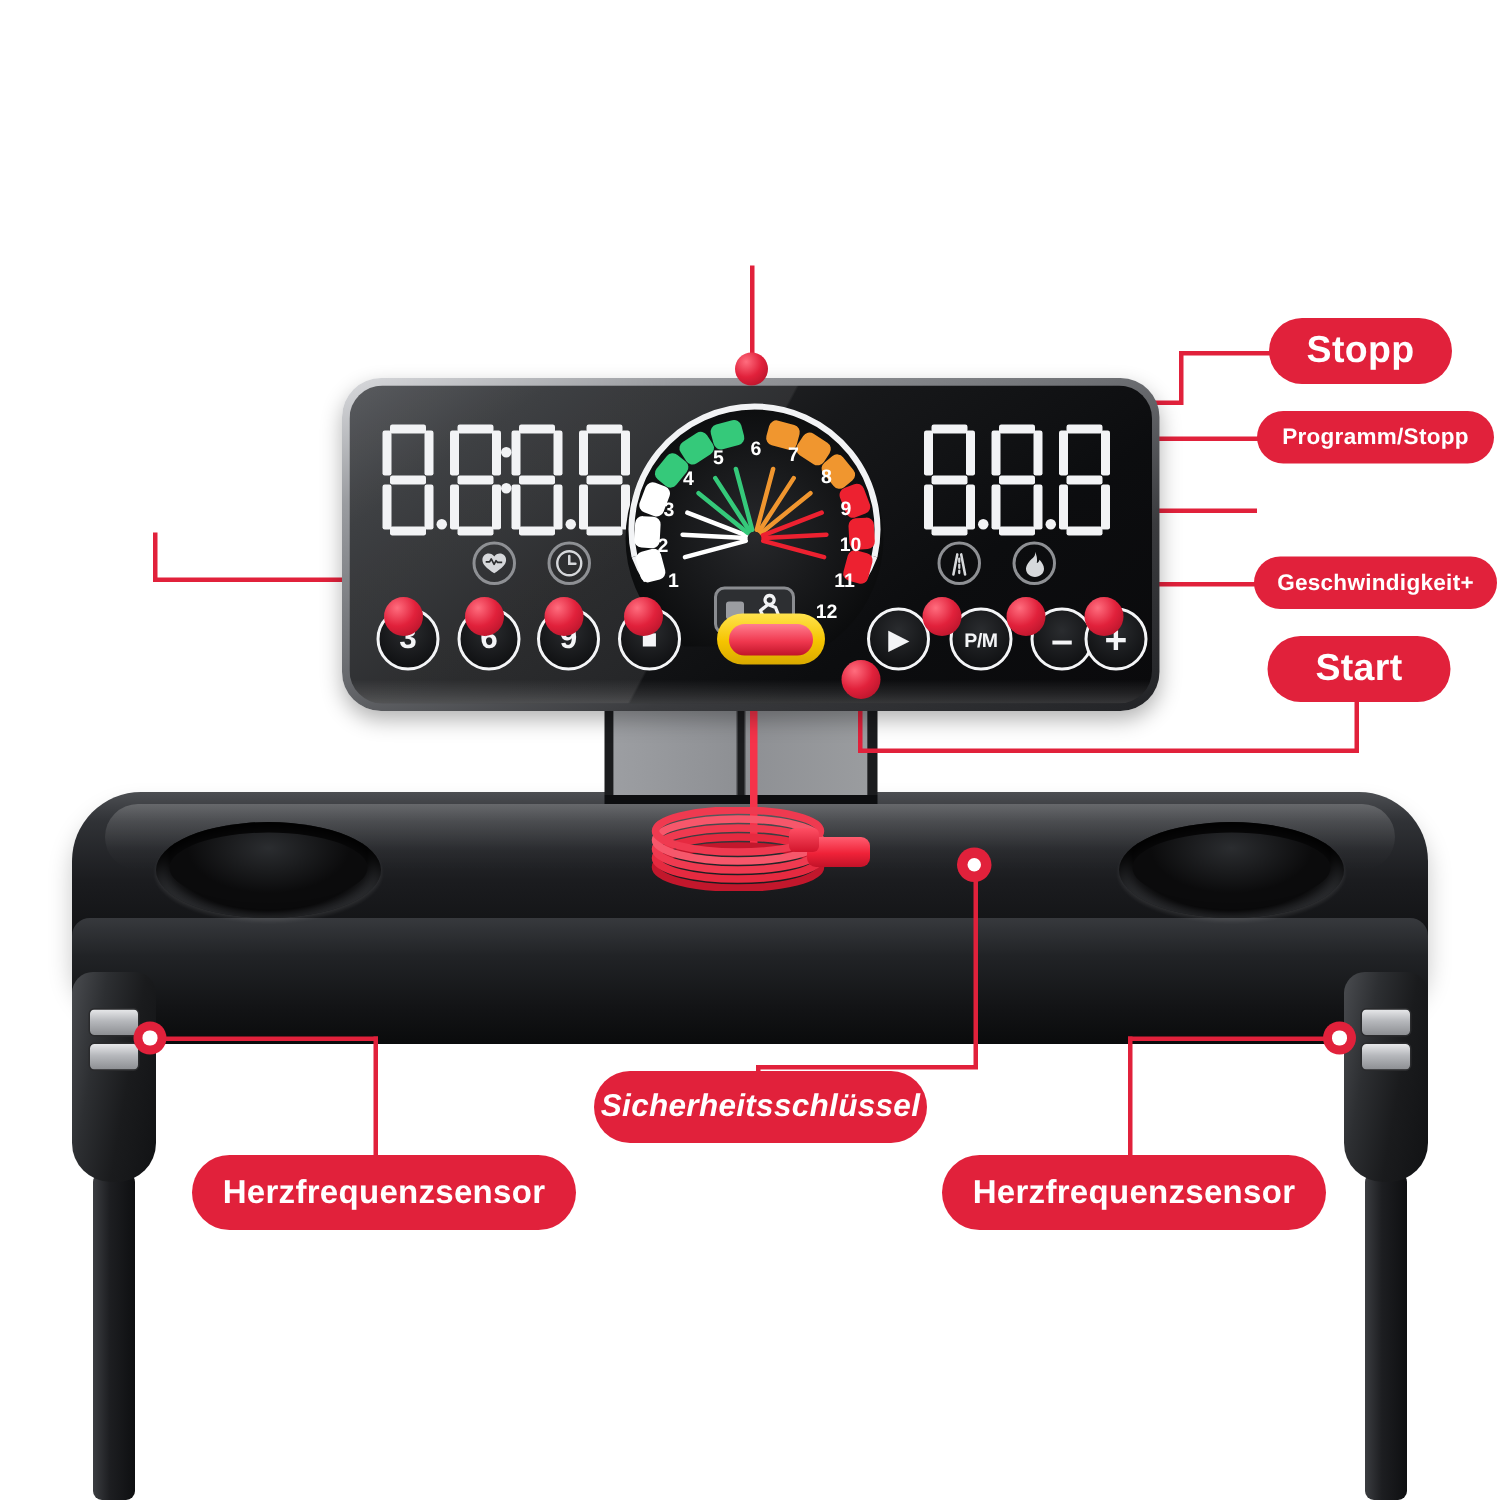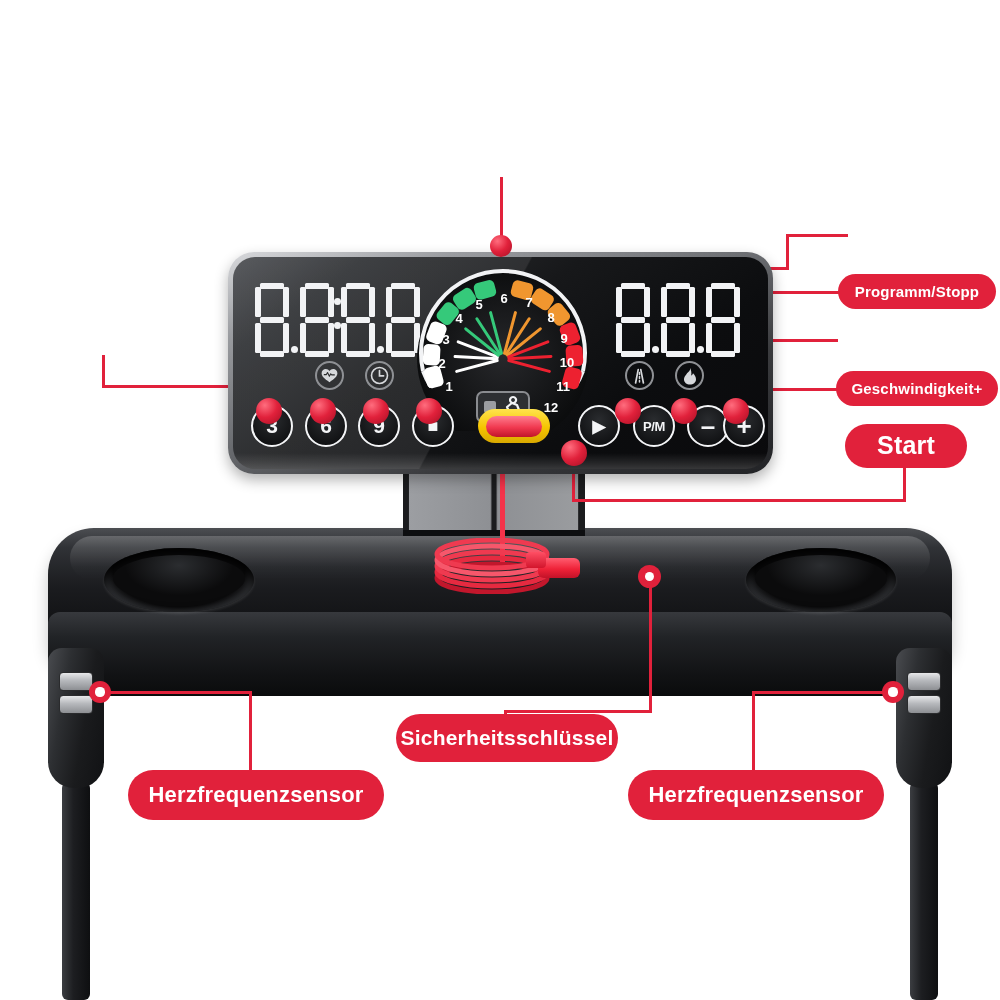--- a/index.html
+++ b/index.html
@@ -212,36 +212,39 @@
   <div class="ln lnh" style="left:504px; top:710px; width:148px;"></div>
   <div class="ln lnv" style="left:649px; top:576px; height:136px;"></div>
 
   <div class="ln lnh" style="left:100px; top:691px; width:152px;"></div>
   <div class="ln lnv" style="left:249px; top:691px; height:82px;"></div>
 
   <div class="ln lnh" style="left:752px; top:691px; width:145px;"></div>
   <div class="ln lnv" style="left:752px; top:691px; height:82px;"></div>
 
 
+  <div class="pill" style="left:846px; top:212px; width:122px; height:44px; font-size:25px;">
+    <span>Stopp</span>
+  </div>
 
   <div class="pill" style="left:838px; top:274px; width:158px; height:35px; font-size:15px;">
     <span>Programm/Stopp</span>
   </div>
 
 
   <div class="pill" style="left:836px; top:371px; width:162px; height:35px; font-size:15px;">
     <span>Geschwindigkeit+</span>
   </div>
 
   <div class="pill" style="left:845px; top:424px; width:122px; height:44px; font-size:25px;">
     <span>Start</span>
   </div>
 
 
-  <div class="pill" style="left:396px; top:714px; width:222px; height:48px; font-size:21px;">
+  <div class="pill" style="left:396px; top:714px; width:222px; height:48px; font-size:21px;font-style:italic;">
     <span>Sicherheitsschlüssel</span>
   </div>
 
   <div class="pill" style="left:128px; top:770px; width:256px; height:50px; font-size:22px;">
     <span>Herzfrequenzsensor</span>
   </div>
 
   <div class="pill" style="left:628px; top:770px; width:256px; height:50px; font-size:22px;">
     <span>Herzfrequenzsensor</span>
   </div>

